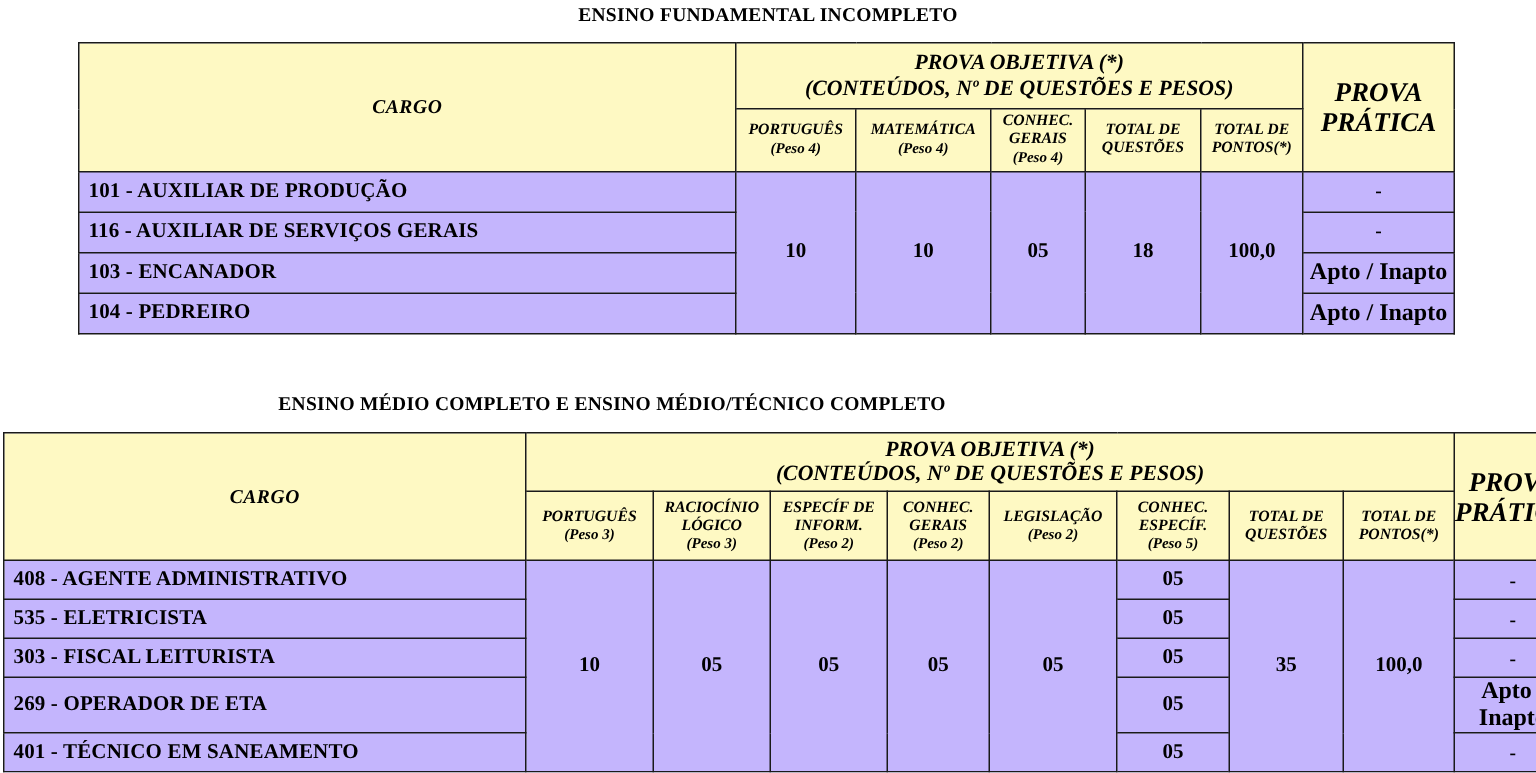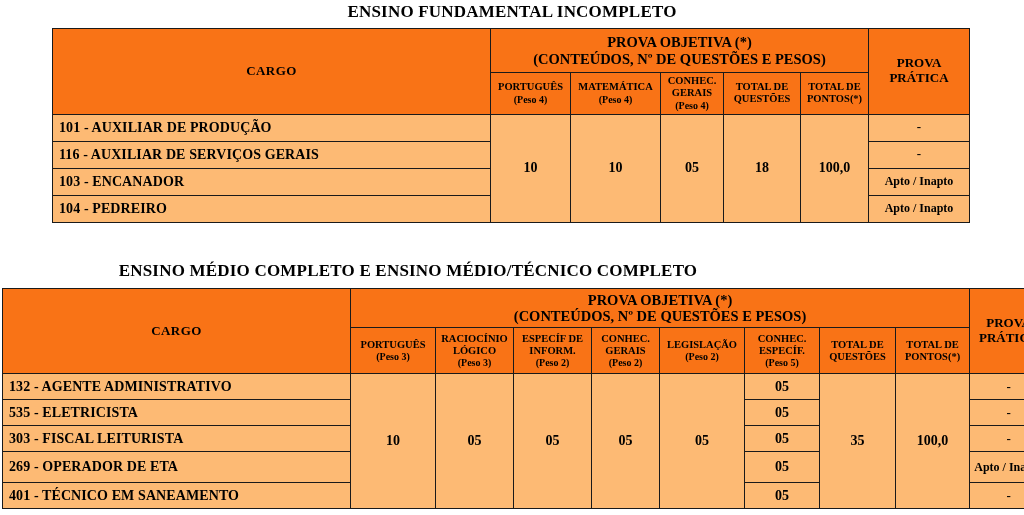--- a/index.html
+++ b/index.html
@@ -17,21 +17,21 @@
   }
   .page {
     position: relative;
     width: 1024px;
     height: 515px;
   }
   .section-title {
     position: absolute;
     text-align: center;
     font-weight: bold;
-    font-size: 17px;
+    font-size: 13px;
     letter-spacing: 0.2px;
     color: #000;
     white-space: nowrap;
   }
   #title-1 {
     left: 0;
     top: 2px;
     width: 1024px;
   }
   #title-2 {
@@ -46,36 +46,37 @@
     background: #fff;
   }
   table.grid td, table.grid th {
     border: 1px solid #1a1a1a;
     padding: 0;
     margin: 0;
     text-align: center;
     vertical-align: middle;
     font-weight: bold;
     color: #000;
-    background: #fdba74;
+    background: #c4b5fd;
   }
   table.grid th {
-    background: #f97316;
+    background: #fef9c3;
+    font-style: italic;
   }
   .hdr-group {
     font-size: 14.5px;
     line-height: 1.12;
     padding: 3px 2px !important;
   }
   .hdr-cargo {
     font-size: 13px;
     letter-spacing: 0.4px;
   }
   .hdr-pratica {
-    font-size: 13px;
+    font-size: 18px;
     line-height: 1.15;
   }
   .hdr-sub {
     font-size: 10.5px;
     line-height: 1.18;
     padding: 2px 1px !important;
   }
   .hdr-sub .peso {
     font-size: 10px;
     display: block;
@@ -84,21 +85,21 @@
     text-align: left !important;
     padding-left: 6px !important;
     font-size: 14px;
     letter-spacing: 0.1px;
     white-space: nowrap;
   }
   .num-cell {
     font-size: 14px;
   }
   .pratica-cell {
-    font-size: 12px;
+    font-size: 16px;
     line-height: 1.12;
   }
   .pratica-cell.dash {
     font-size: 13px;
   }
 
   
   #table-ensino-fundamental {
     left: 52px;
     top: 28px;
@@ -249,21 +250,21 @@
         <th class="hdr-sub">
           <span>TOTAL DE QUESTÕES</span>
         </th>
         <th class="hdr-sub">
           <span>TOTAL DE PONTOS(*)</span>
         </th>
       </tr>
     </thead>
     <tbody>
       <tr class="r-body">
-        <td class="cargo-cell">132 - AGENTE ADMINISTRATIVO</td>
+        <td class="cargo-cell">408 - AGENTE ADMINISTRATIVO</td>
         <td class="num-cell" rowspan="5">10</td>
         <td class="num-cell" rowspan="5">05</td>
         <td class="num-cell" rowspan="5">05</td>
         <td class="num-cell" rowspan="5">05</td>
         <td class="num-cell" rowspan="5">05</td>
         <td class="num-cell">05</td>
         <td class="num-cell" rowspan="5">35</td>
         <td class="num-cell" rowspan="5">100,0</td>
         <td class="pratica-cell dash">-</td>
       </tr>

